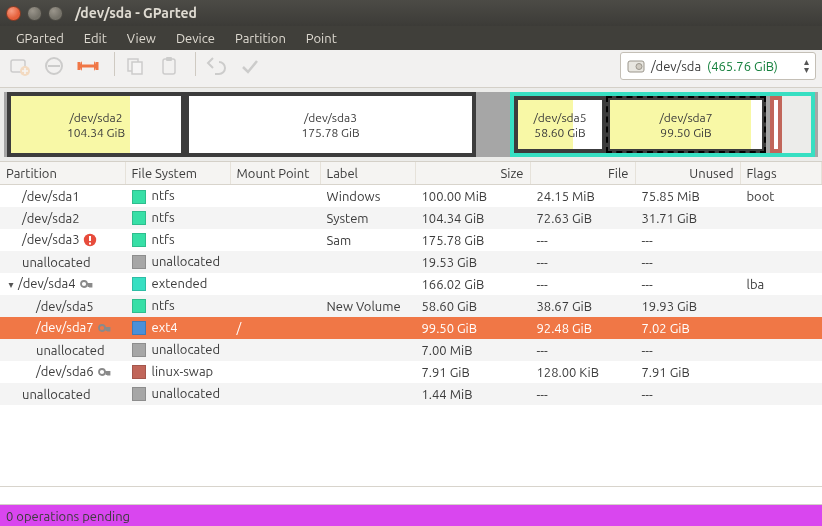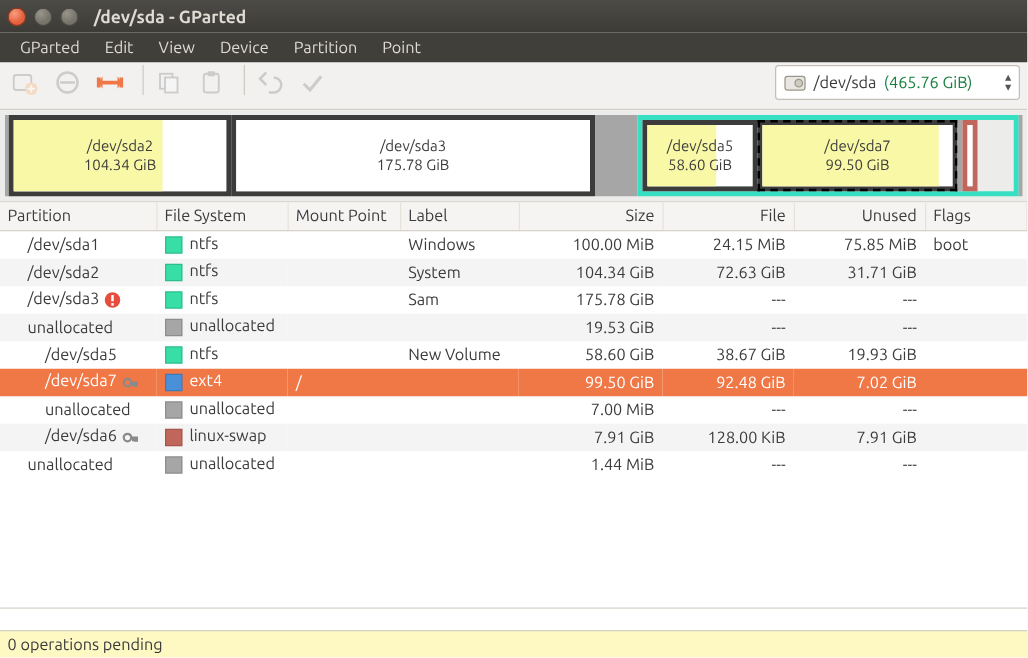--- a/index.html
+++ b/index.html
@@ -42,36 +42,36 @@
 
   
   .table-wrap{ flex:1; overflow:auto; background:#fff;}
   table{ border-collapse:collapse; width:100%; font-size:13px;}
   thead th{ background:#f5f4f2; border-right:1px solid #e6e2da; border-bottom:1px solid #d8d4cc; text-align:left; font-weight:normal; padding:4px 6px; height:22px; color:#3c3c3c;}
   thead th.right{ text-align:right;}
   tbody td{ padding:3px 6px; height:22px; border-right:1px solid transparent; white-space:nowrap;}
   tbody tr:nth-child(even){ background:#f4f4f4;}
   tbody tr.selected{ background:#f07746 !important; color:#fff;}
   tbody tr.selected .fs-swatch{ }
-  .right{ text-align:right;}
+  .right{ }
   .indent1{ padding-left:22px !important;}
   .indent2{ padding-left:36px !important;}
   .expander{ display:inline-block; width:10px; text-align:center; margin-right:2px; font-size:10px; color:#555;}
   .badge{ display:inline-block; width:14px;height:14px; vertical-align:middle; margin-right:3px;}
   .badge.warn svg{ }
   .badge.key svg{ }
   .fs-swatch{ display:inline-block; width:14px; height:14px; vertical-align:middle; margin-right:6px; border:1px solid rgba(0,0,0,.15);}
   .fs-ntfs{ background:#37dfa6;}
   .fs-ext4{ background:#4a90d9;}
   .fs-extended{ background:#37dfc2;}
   .fs-unallocated{ background:#a6a6a6;}
   .fs-swap{ background:#c1665a;}
   
   
-  .statusbar{ height:22px; border-top:1px solid #d4d0c8; background:#fef9c3; display:flex; align-items:center; padding:0 6px; font-size:13px; color:#3c3c3c;}
+  .statusbar{ height:22px; border-top:1px solid #d4d0c8; background:#d946ef; display:flex; align-items:center; padding:0 6px; font-size:13px; color:#3c3c3c;}
   .op-area{ height:18px; background:#fff; border-top:1px solid #d8d4cc;}
 
   
   svg{ display:block;}
 </style>
 </head>
 <body>
 
 <div class="titlebar">
   <span class="win-btn close-btn"></span>
@@ -247,20 +247,33 @@
           <td class="indent1"><span>unallocated</span> </td>
           <td><span class="fs-swatch fs-unallocated"></span>unallocated</td>
           <td></td>
           <td></td>
           <td class="right">19.53 GiB</td>
           <td class="right">---</td>
           <td class="right">---</td>
           <td></td>
         </tr>
         <tr>
+          <td class=""><span class="expander">▾</span><span>/dev/sda4</span> <span class="badge key"><svg width="14" height="14">
+                <circle cx="5" cy="7" r="3" fill="none" stroke="#8a8a8a" stroke-width="1.8"></circle>
+                <path d="M7.5 7h5v2.5h-1.5V8.5h-1.5V10" stroke="#8a8a8a" stroke-width="1.8" fill="none"></path>
+              </svg></span></td>
+          <td><span class="fs-swatch fs-extended"></span>extended</td>
+          <td></td>
+          <td></td>
+          <td class="right">166.02 GiB</td>
+          <td class="right">---</td>
+          <td class="right">---</td>
+          <td>lba</td>
+        </tr>
+        <tr>
           <td class="indent2"><span>/dev/sda5</span> </td>
           <td><span class="fs-swatch fs-ntfs"></span>ntfs</td>
           <td></td>
           <td>New Volume</td>
           <td class="right">58.60 GiB</td>
           <td class="right">38.67 GiB</td>
           <td class="right">19.93 GiB</td>
           <td></td>
         </tr>
         <tr class="selected">

